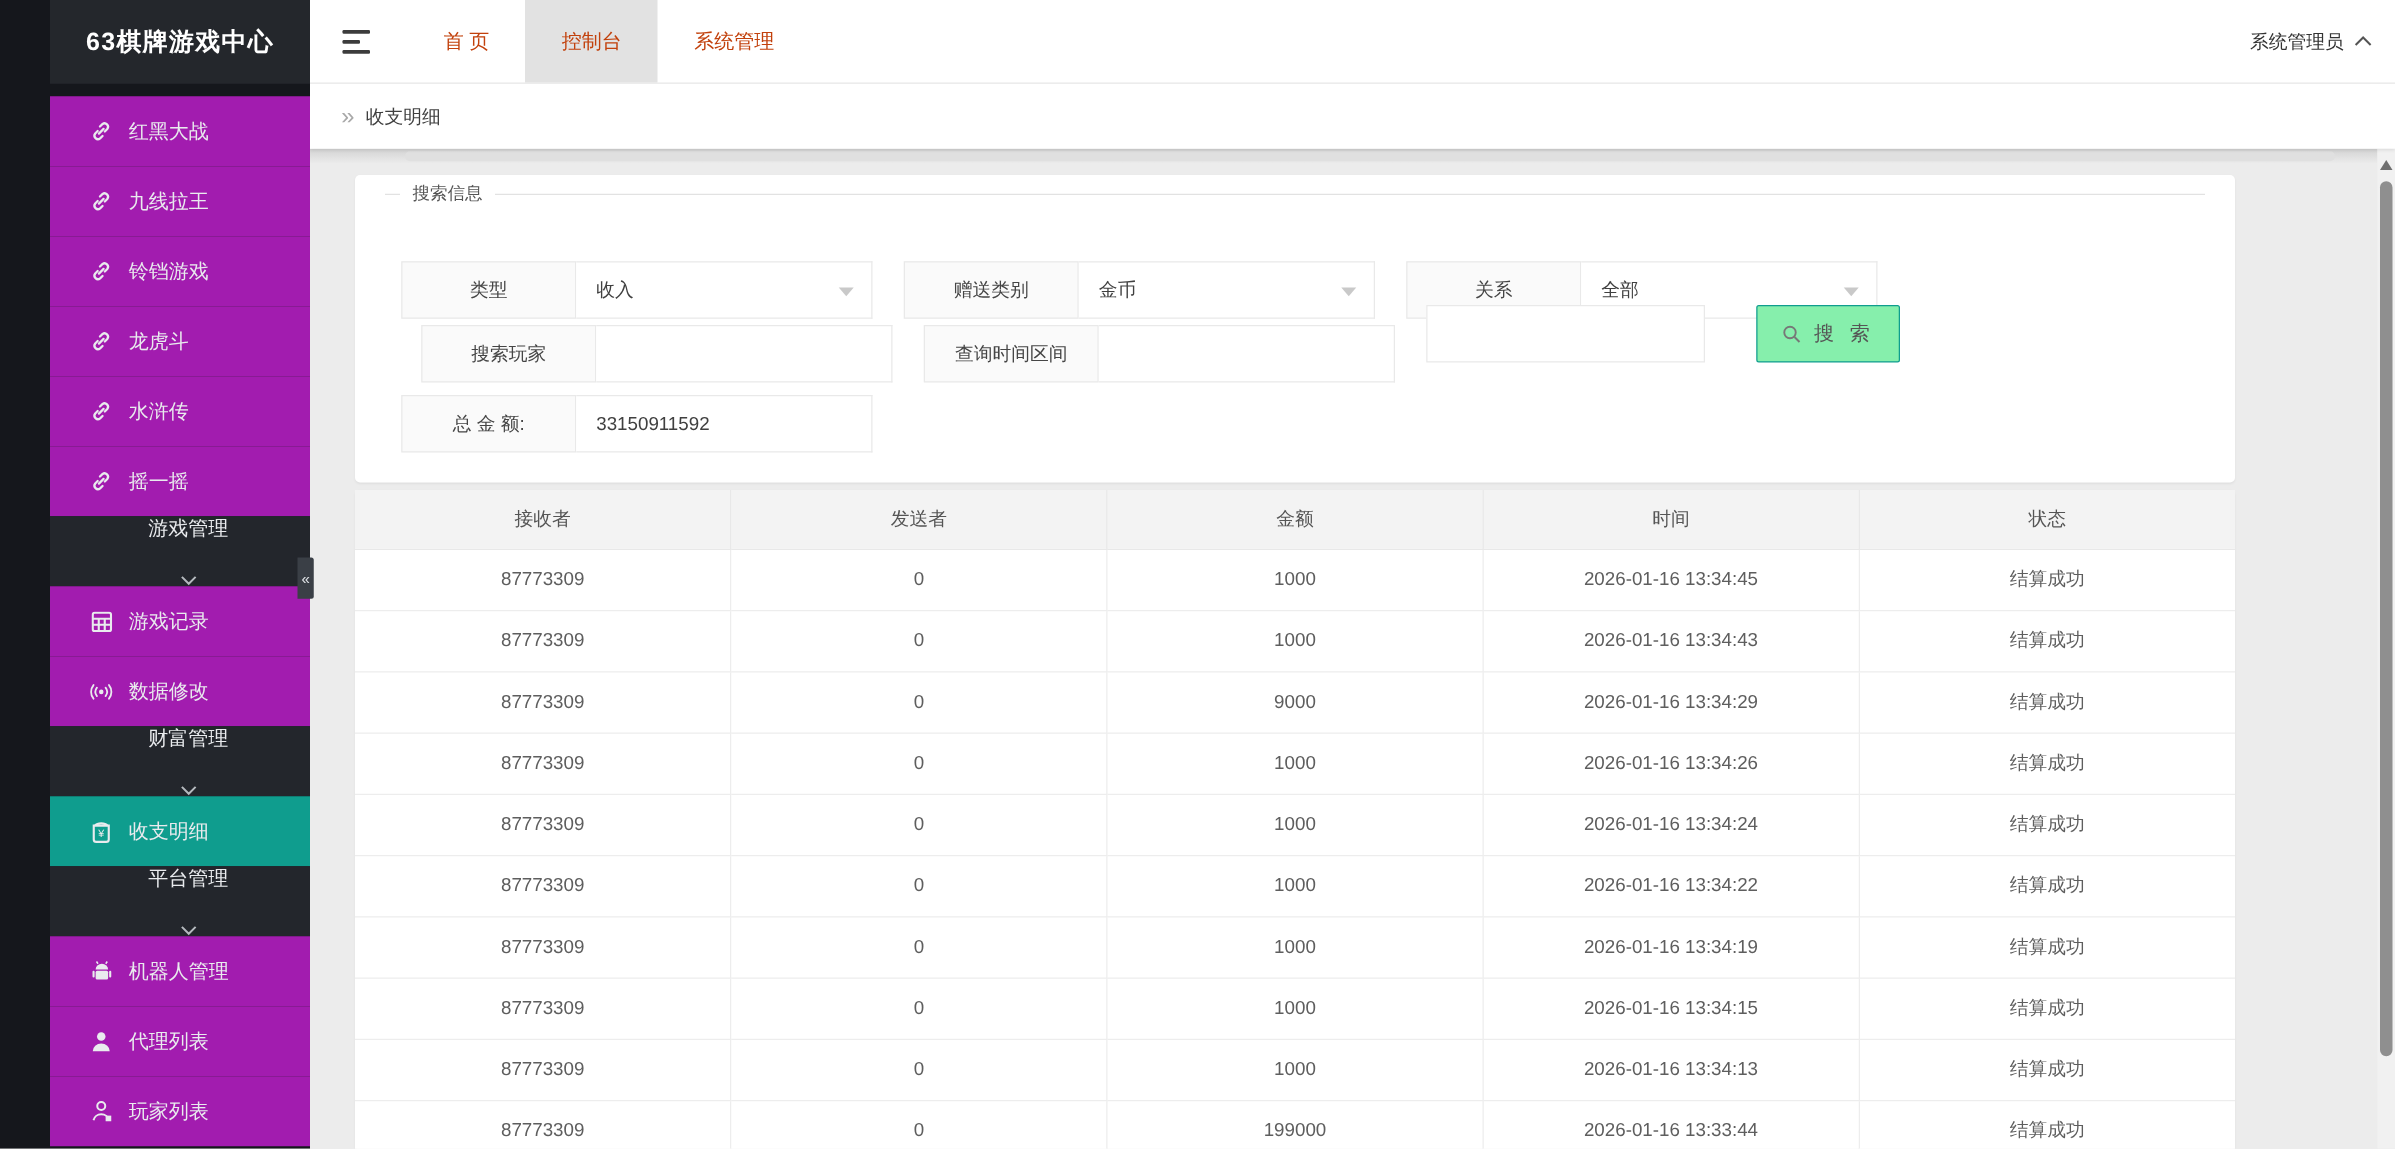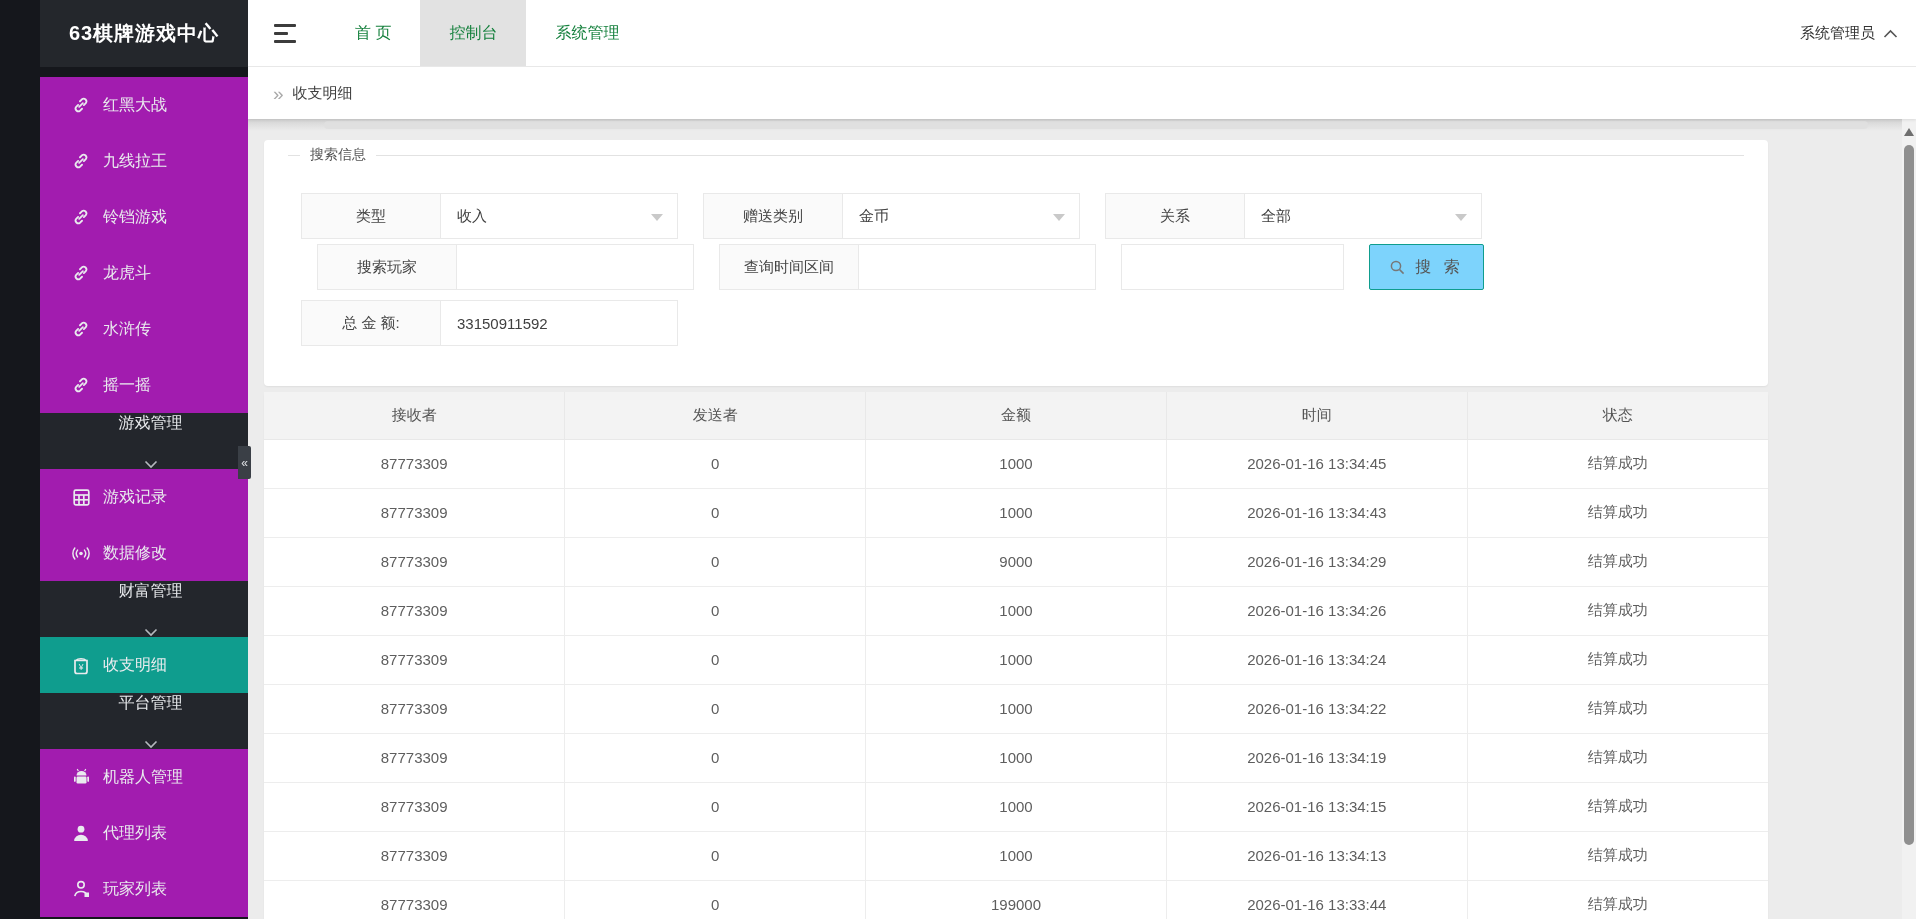--- a/index.html
+++ b/index.html
@@ -29,64 +29,64 @@
   
   .topbar{position:absolute;left:248px;top:0;width:1668px;height:67px;background:#fff;
     border-bottom:1px solid #e8e8e8;display:flex;align-items:stretch;z-index:4;}
   .burger{width:78px;display:flex;flex-direction:column;justify-content:center;gap:5px;
     padding-left:26px;cursor:pointer;}
   .burger i{display:block;height:3px;background:#3c3c3c;border-radius:1px;}
   .burger i:nth-child(1){width:22px;}
   .burger i:nth-child(2){width:14px;}
   .burger i:nth-child(3){width:22px;}
   .tabs{display:flex;align-items:stretch;}
-  .tab{display:flex;align-items:center;padding:0 29px;font-size:16px;color:#15803d;cursor:pointer;}
+  .tab{display:flex;align-items:center;padding:0 29px;font-size:16px;color:#c2410c;cursor:pointer;}
   .tab.active{background:#e2e2e2;}
   .userbox{position:absolute;right:18px;top:0;height:67px;display:flex;align-items:center;gap:8px;
     font-size:15px;color:#333;cursor:pointer;}
 
   
   .crumbbar{position:absolute;left:248px;top:67px;width:1668px;height:52px;background:#fff;
     display:flex;align-items:center;padding-left:25px;z-index:3;
     box-shadow:0 1px 3px rgba(0,0,0,.10);}
   .crumb-arrows{color:#a9a9a9;font-size:19px;margin-right:9px;line-height:1;}
   .crumb-label{color:#3f3f3f;font-size:15px;}
 
   
   .content{position:absolute;left:248px;top:119px;width:1654px;height:800px;background:#ececec;overflow:hidden;}
   .content::before{content:"";position:absolute;left:0;top:0;right:0;height:12px;
     background:linear-gradient(#d3d3d3,rgba(0,0,0,0));pointer-events:none;}
   .hscroll-thumb{position:absolute;left:76px;top:2px;width:1544px;height:8px;border-radius:4px;
     background:#e0e0e0;}
 
-  .card{position:absolute;left:16px;width:1504px;background:#fff;border-radius:4px;
+  .card{position:absolute;left:36px;width:1504px;background:#fff;border-radius:4px;
     box-shadow:0 1px 2px rgba(0,0,0,.06);}
   .card.search{top:21px;height:246px;}
   .card.table{top:273px;height:560px;}
 
   .fieldset-line{position:absolute;left:24px;right:24px;top:15px;border-top:1px solid #e2e2e2;}
   .legend{position:absolute;top:-10px;left:12px;background:#fff;padding:0 10px;
     font-size:14px;color:#555;}
 
   .f-row{position:absolute;left:37px;display:flex;align-items:flex-start;}
   .f-row.r1{top:53px;}
   .f-row.r2{top:104px;padding-left:16px;}
   .f-row.r3{top:160px;}
-  .f-group{display:flex;margin-right:25px;}
+  .f-group{display:flex;margin-right:25px;margin-top:16px;}
   .f-label{width:140px;height:46px;background:#fafafa;border:1px solid #e9e9e9;
     display:flex;align-items:center;justify-content:center;font-size:15px;color:#454545;}
   .f-value{width:237px;height:46px;background:#fff;border:1px solid #e9e9e9;border-left:none;
     display:flex;align-items:center;padding:0 14px 0 16px;font-size:15px;color:#404040;
     position:relative;cursor:pointer;}
   .caret{position:absolute;right:14px;top:20px;width:0;height:0;
     border-left:6px solid transparent;border-right:6px solid transparent;border-top:7px solid #c9c9c9;}
   .f-input{width:223px;height:46px;border:1px solid #e9e9e9;background:#fff;margin-right:25px;}
-  .search-btn{width:115px;height:46px;background:#7dd3fc;border:1px solid var(--accent);border-radius:2px;
+  .search-btn{width:115px;height:46px;background:#86efac;border:1px solid var(--accent);border-radius:2px;
     display:flex;align-items:center;justify-content:center;gap:9px;font-size:16px;color:#555;
-    letter-spacing:4px;cursor:pointer;}
+    letter-spacing:4px;cursor:pointer;margin-left:16px;}
 
   table{width:100%;border-collapse:collapse;table-layout:fixed;}
   thead th{height:47px;background:#f3f3f3;font-weight:normal;font-size:15px;color:#555;
     border-right:1px solid #e8e8e8;border-bottom:1px solid #e8e8e8;}
   thead th:last-child{border-right:none;}
   tbody td{height:49px;text-align:center;font-size:15px;color:#5e5e5e;
     border-right:1px solid #ededed;border-bottom:1px solid #ededed;background:#fff;}
   tbody td:last-child{border-right:none;}
 
   

